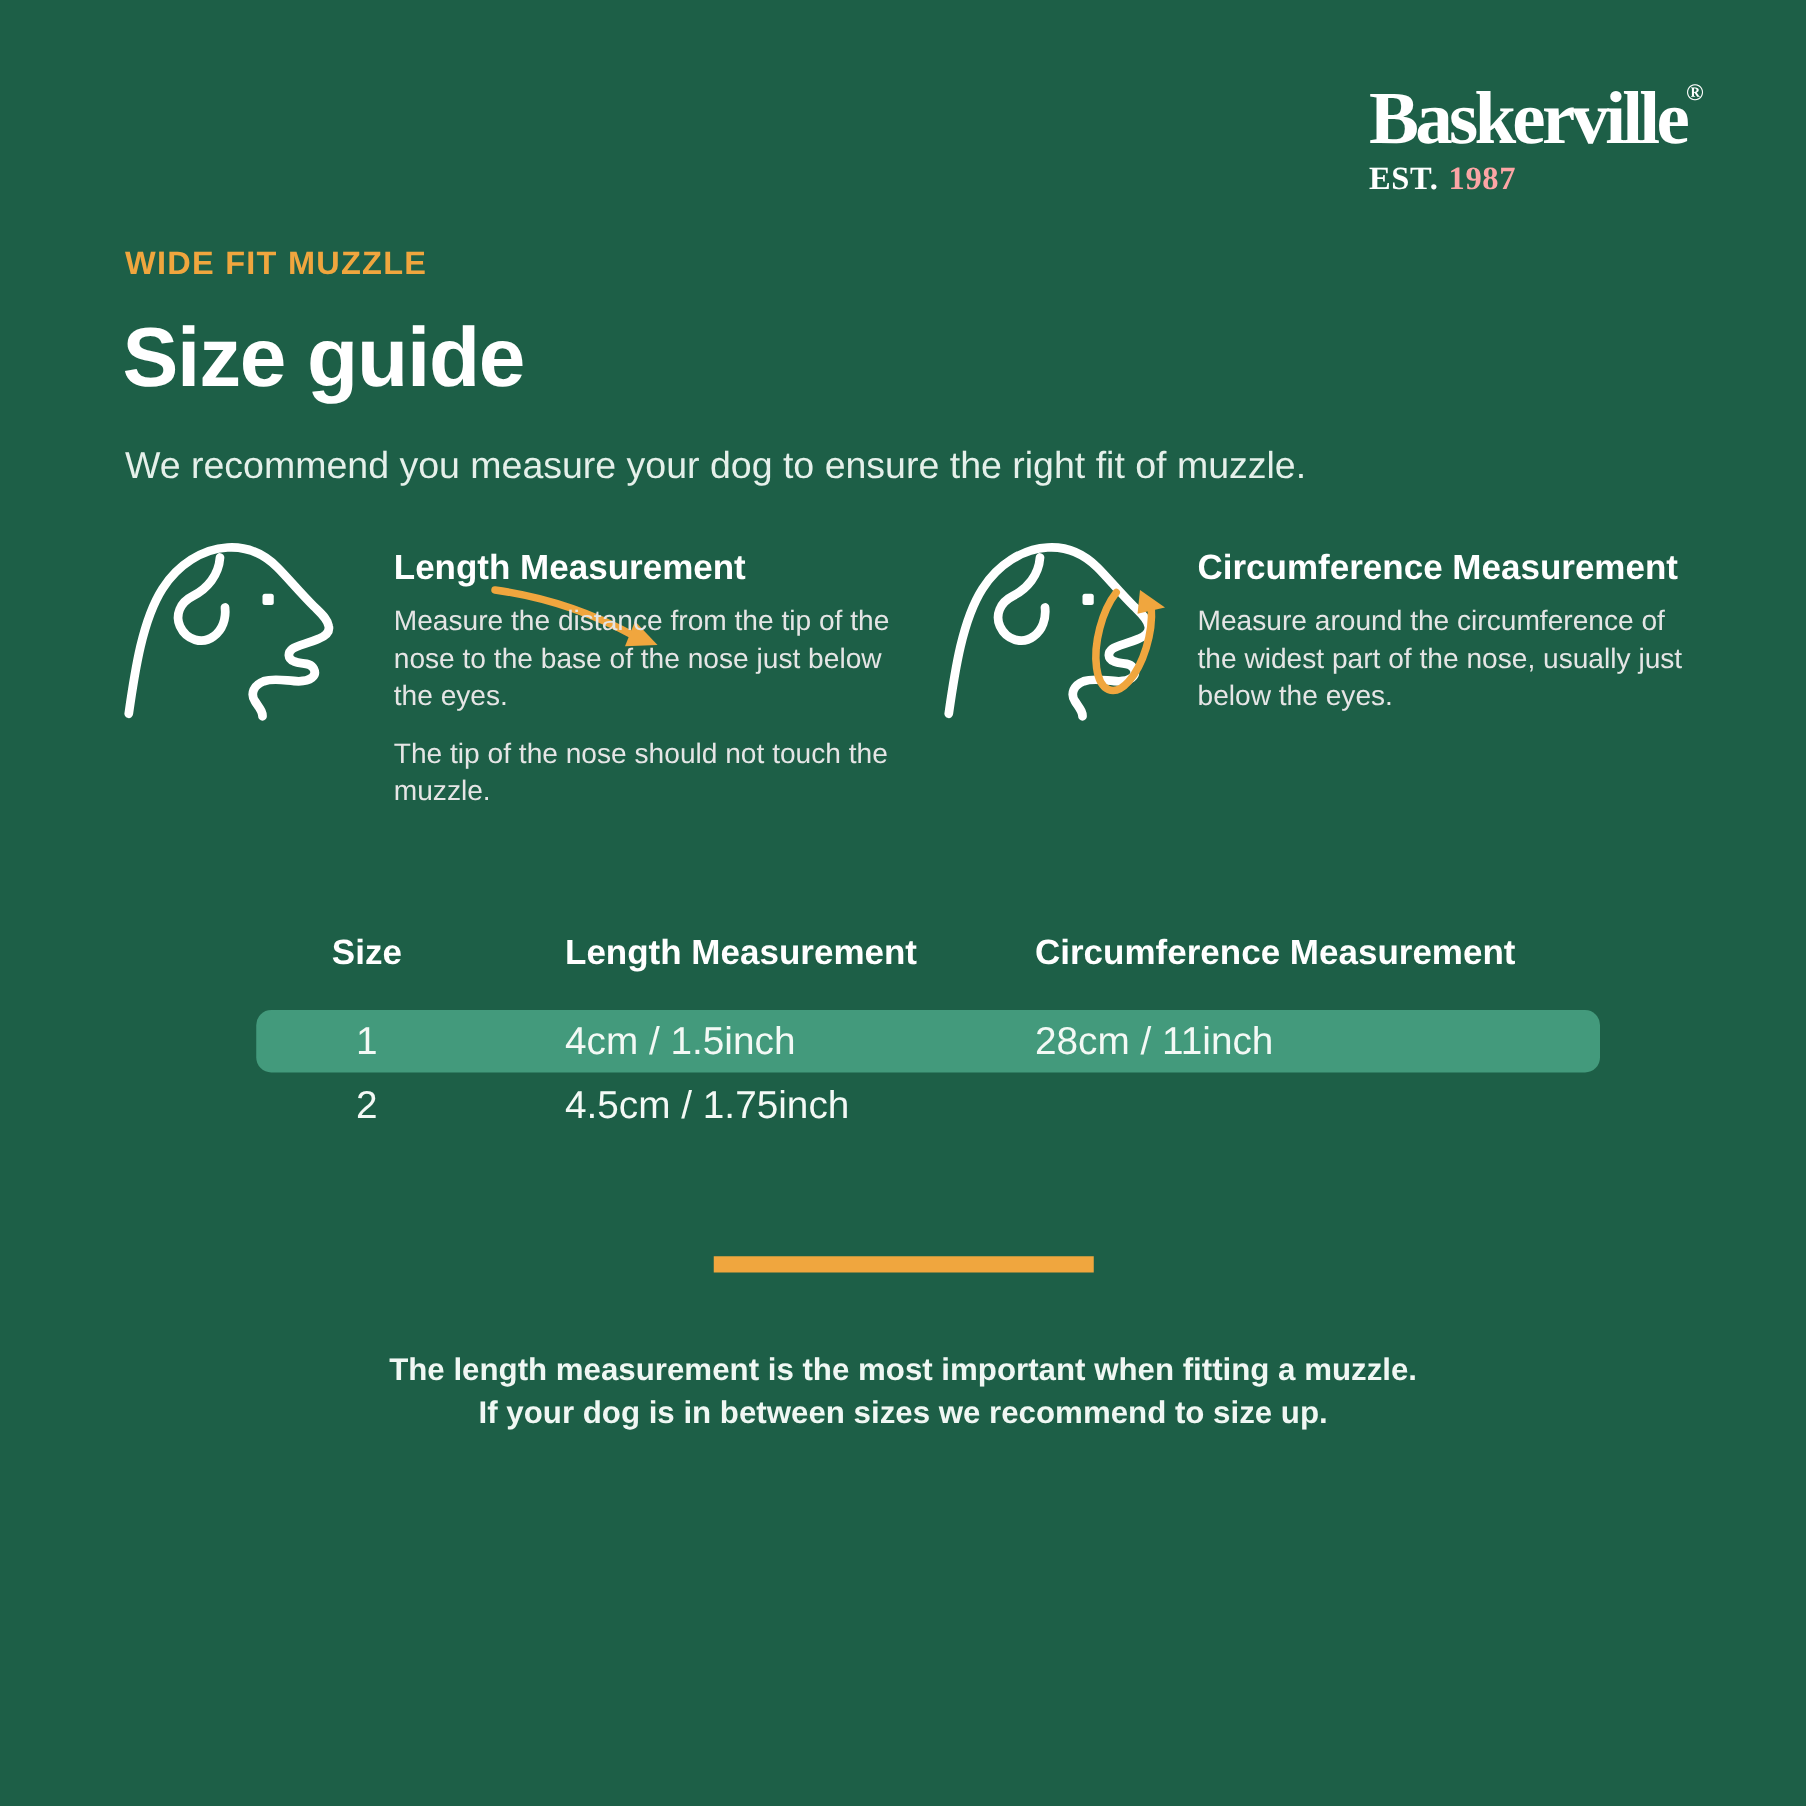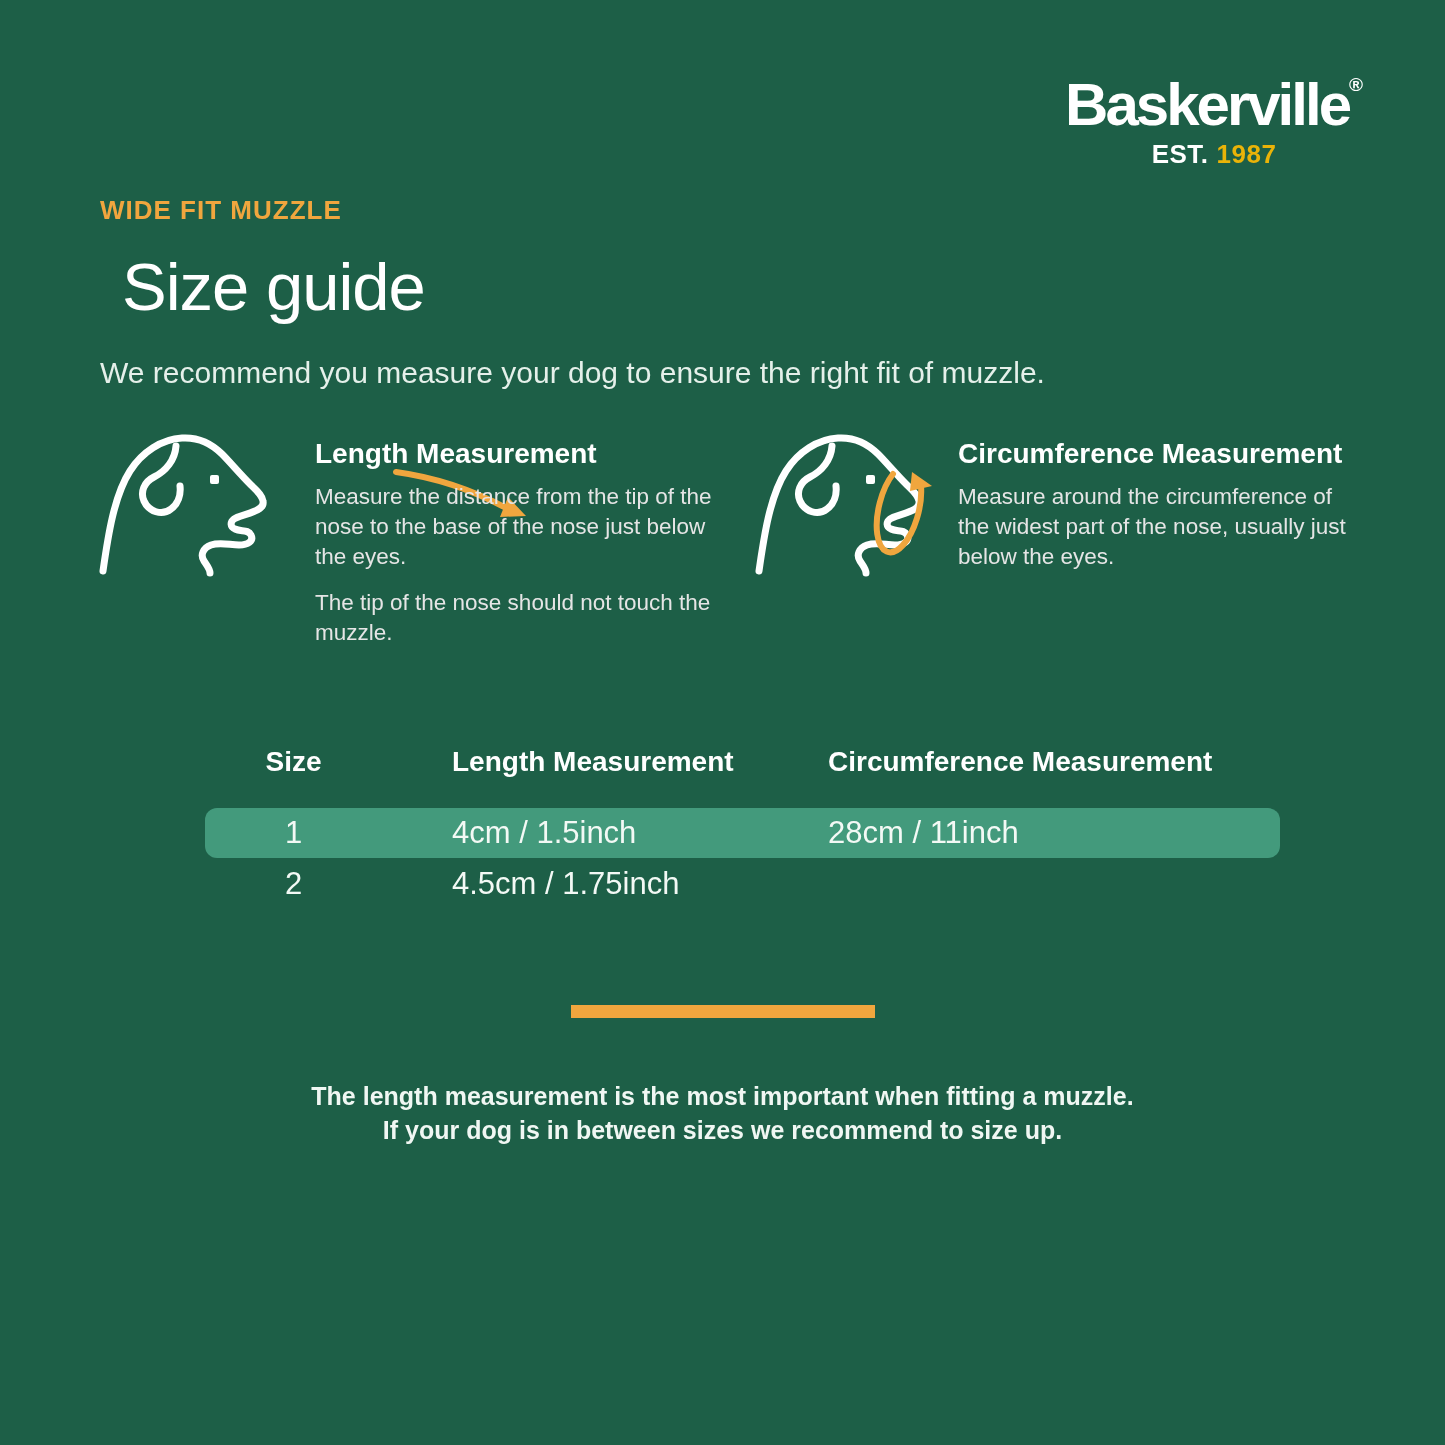--- a/index.html
+++ b/index.html
@@ -5,38 +5,38 @@
   * { margin: 0; padding: 0; box-sizing: border-box; }
   html, body { width: 1445px; height: 1445px; }
   body {
     position: relative;
     background: #1D5F47;
     font-family: "Liberation Sans", sans-serif;
     overflow: hidden;
   }
 
   
-  .logo { position: absolute; top: 74px; right: 82px; text-align: center; }
+  .logo { position: absolute; top: 64px; right: 82px; text-align: left; font-family: Liberation Serif, serif; }
   .logo-name {
     font-size: 60px; font-weight: bold; color: #ffffff;
     letter-spacing: -3px; line-height: 1;
   }
   .logo-reg { font-size: 19px; font-weight: bold; color: #ffffff; vertical-align: 34px; letter-spacing: 0; }
   .logo-est { margin-top: 4px; font-size: 26px; font-weight: bold; letter-spacing: 0.5px; }
   .logo-est .est { color: #ffffff; }
-  .logo-est .year { color: #eab308; margin-left: 8px; }
+  .logo-est .year { color: #fca5a5; margin-left: 8px; }
 
   
   .eyebrow {
     position: absolute; left: 100px; top: 195px;
     font-size: 26px; font-weight: bold; color: #F0A63E; letter-spacing: 1px; text-align: right;
   }
   .page-title {
     position: absolute; left: 98px; top: 248px;
-    font-size: 67px; font-weight: normal; color: #ffffff; letter-spacing: -1px; margin-left: 24px;
+    font-size: 67px; font-weight: bold; color: #ffffff; letter-spacing: -1px;
   }
   .intro {
     position: absolute; left: 100px; top: 356px;
     font-size: 30px; color: #E5F0EA;
   }
 
   
   .dog-svg { position: absolute; width: 238px; height: 162px; }
   .dog-left { left: 90px; top: 426px; }
   .dog-right { left: 746px; top: 426px; }

